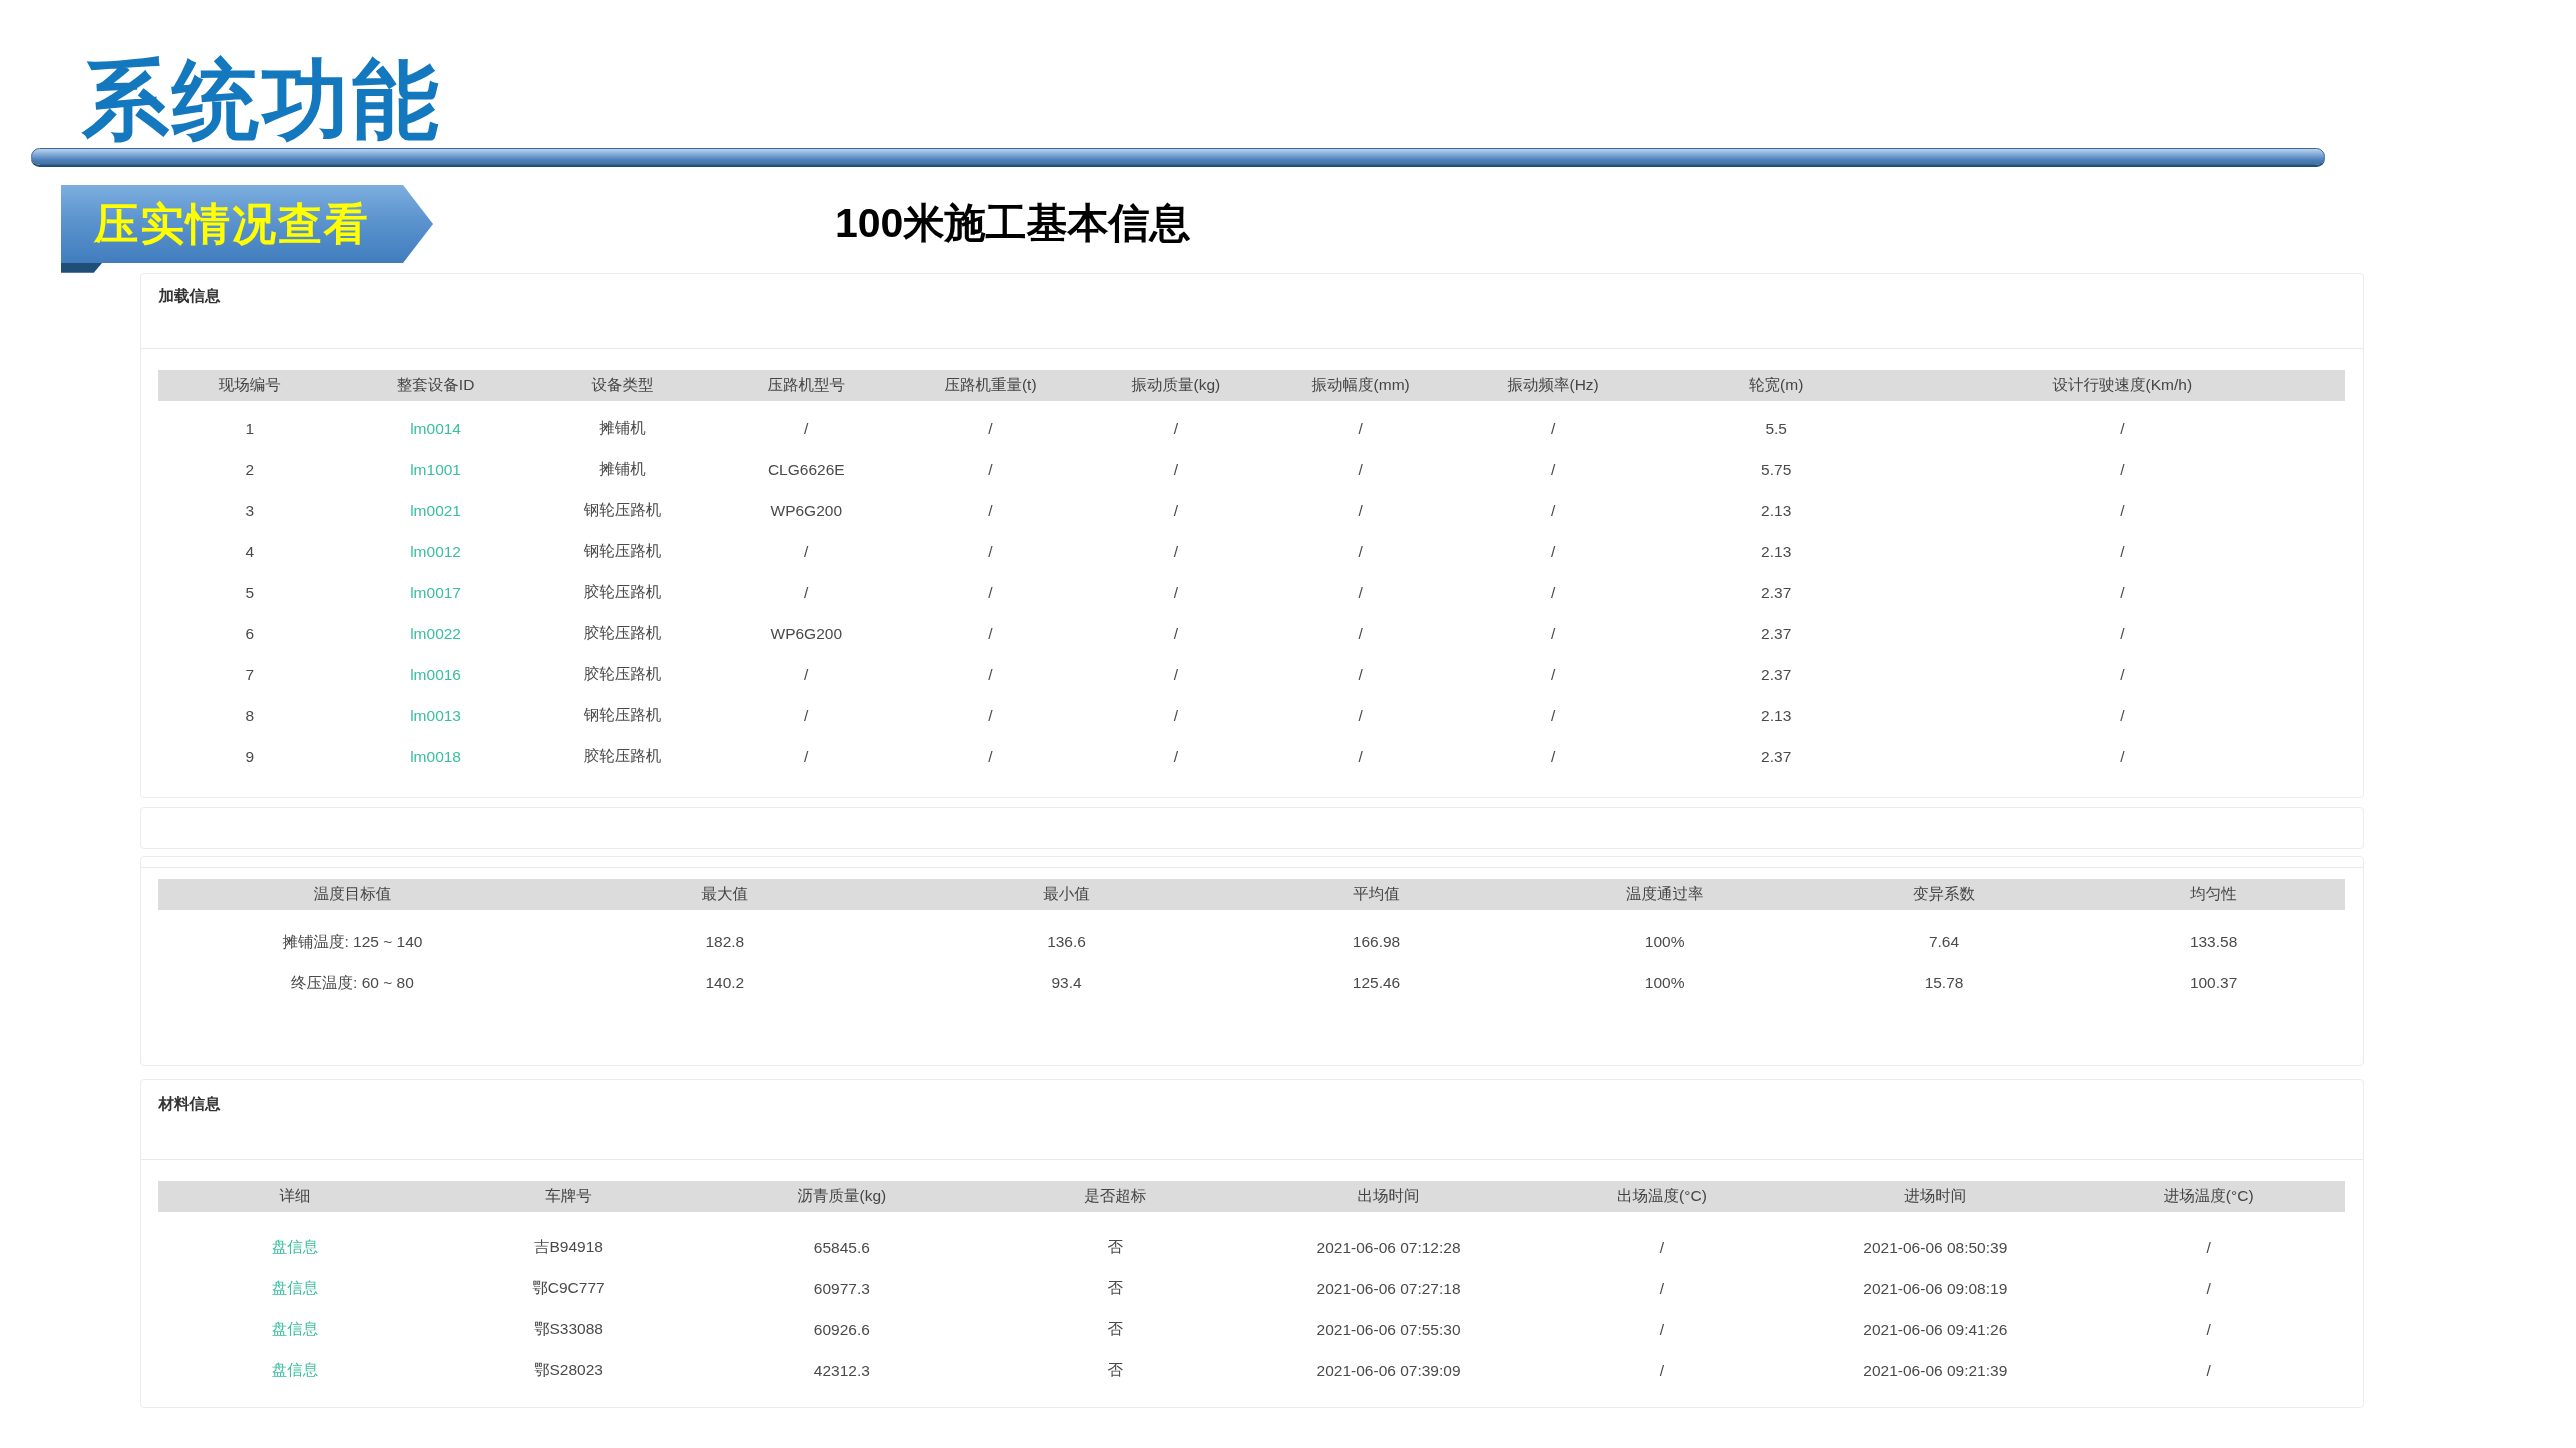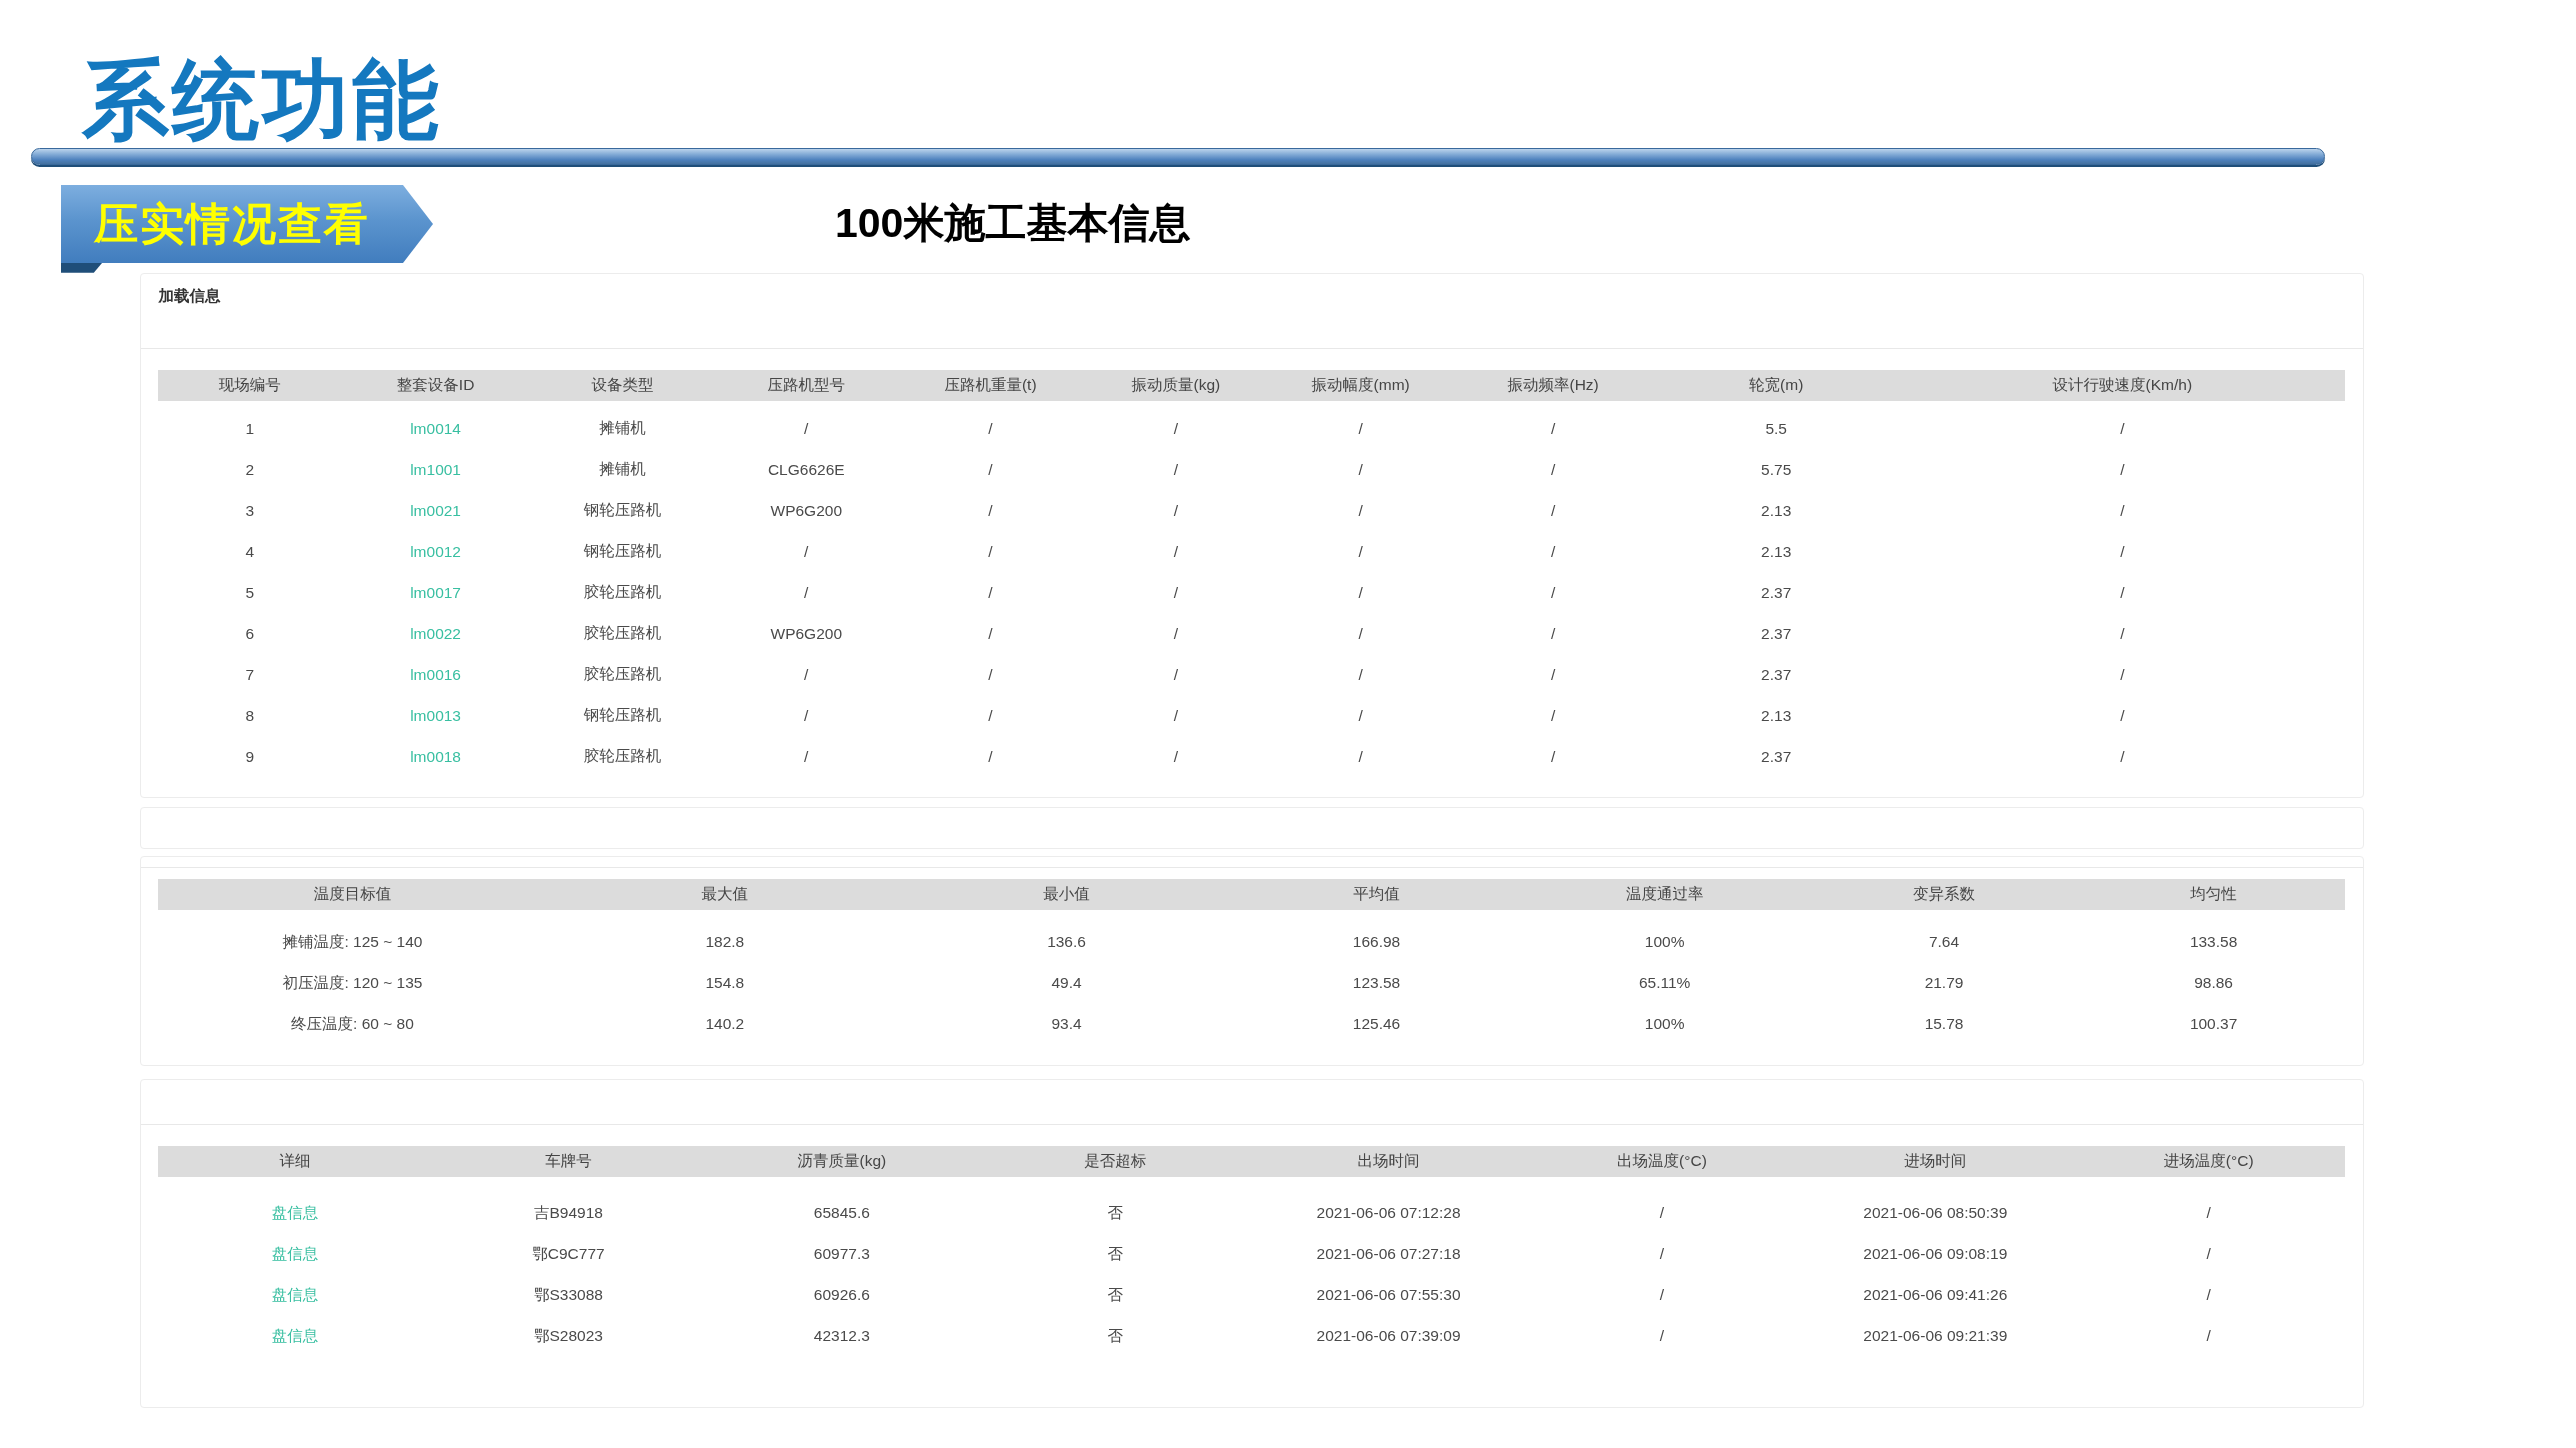--- a/index.html
+++ b/index.html
@@ -233,42 +233,34 @@
         <tr>
           <td>摊铺温度: 125 ~ 140</td>
           <td>182.8</td>
           <td>136.6</td>
           <td>166.98</td>
           <td>100%</td>
           <td>7.64</td>
           <td>133.58</td>
         </tr>
         <tr>
-          <td>初压温度: 120 ~ 135</td>
-          <td>154.8</td>
-          <td>49.4</td>
-          <td>123.58</td>
-          <td>65.11%</td>
-          <td>21.79</td>
-          <td>98.86</td>
-        </tr>
-        <tr>
           <td>终压温度: 60 ~ 80</td>
           <td>140.2</td>
           <td>93.4</td>
           <td>125.46</td>
           <td>100%</td>
           <td>15.78</td>
           <td>100.37</td>
         </tr>
       </tbody>
   </table>
 </div>
 
 <div class="abs panel panel-material">
+  <div class="section-label">材料信息</div>
   <div class="panel-divider"></div>
   <table>
     <colgroup>
       <col style="width:12.5%">
         <col style="width:12.5%">
         <col style="width:12.5%">
       <col style="width:12.5%">
         <col style="width:12.5%">
         <col style="width:12.5%">
       <col style="width:12.5%">

